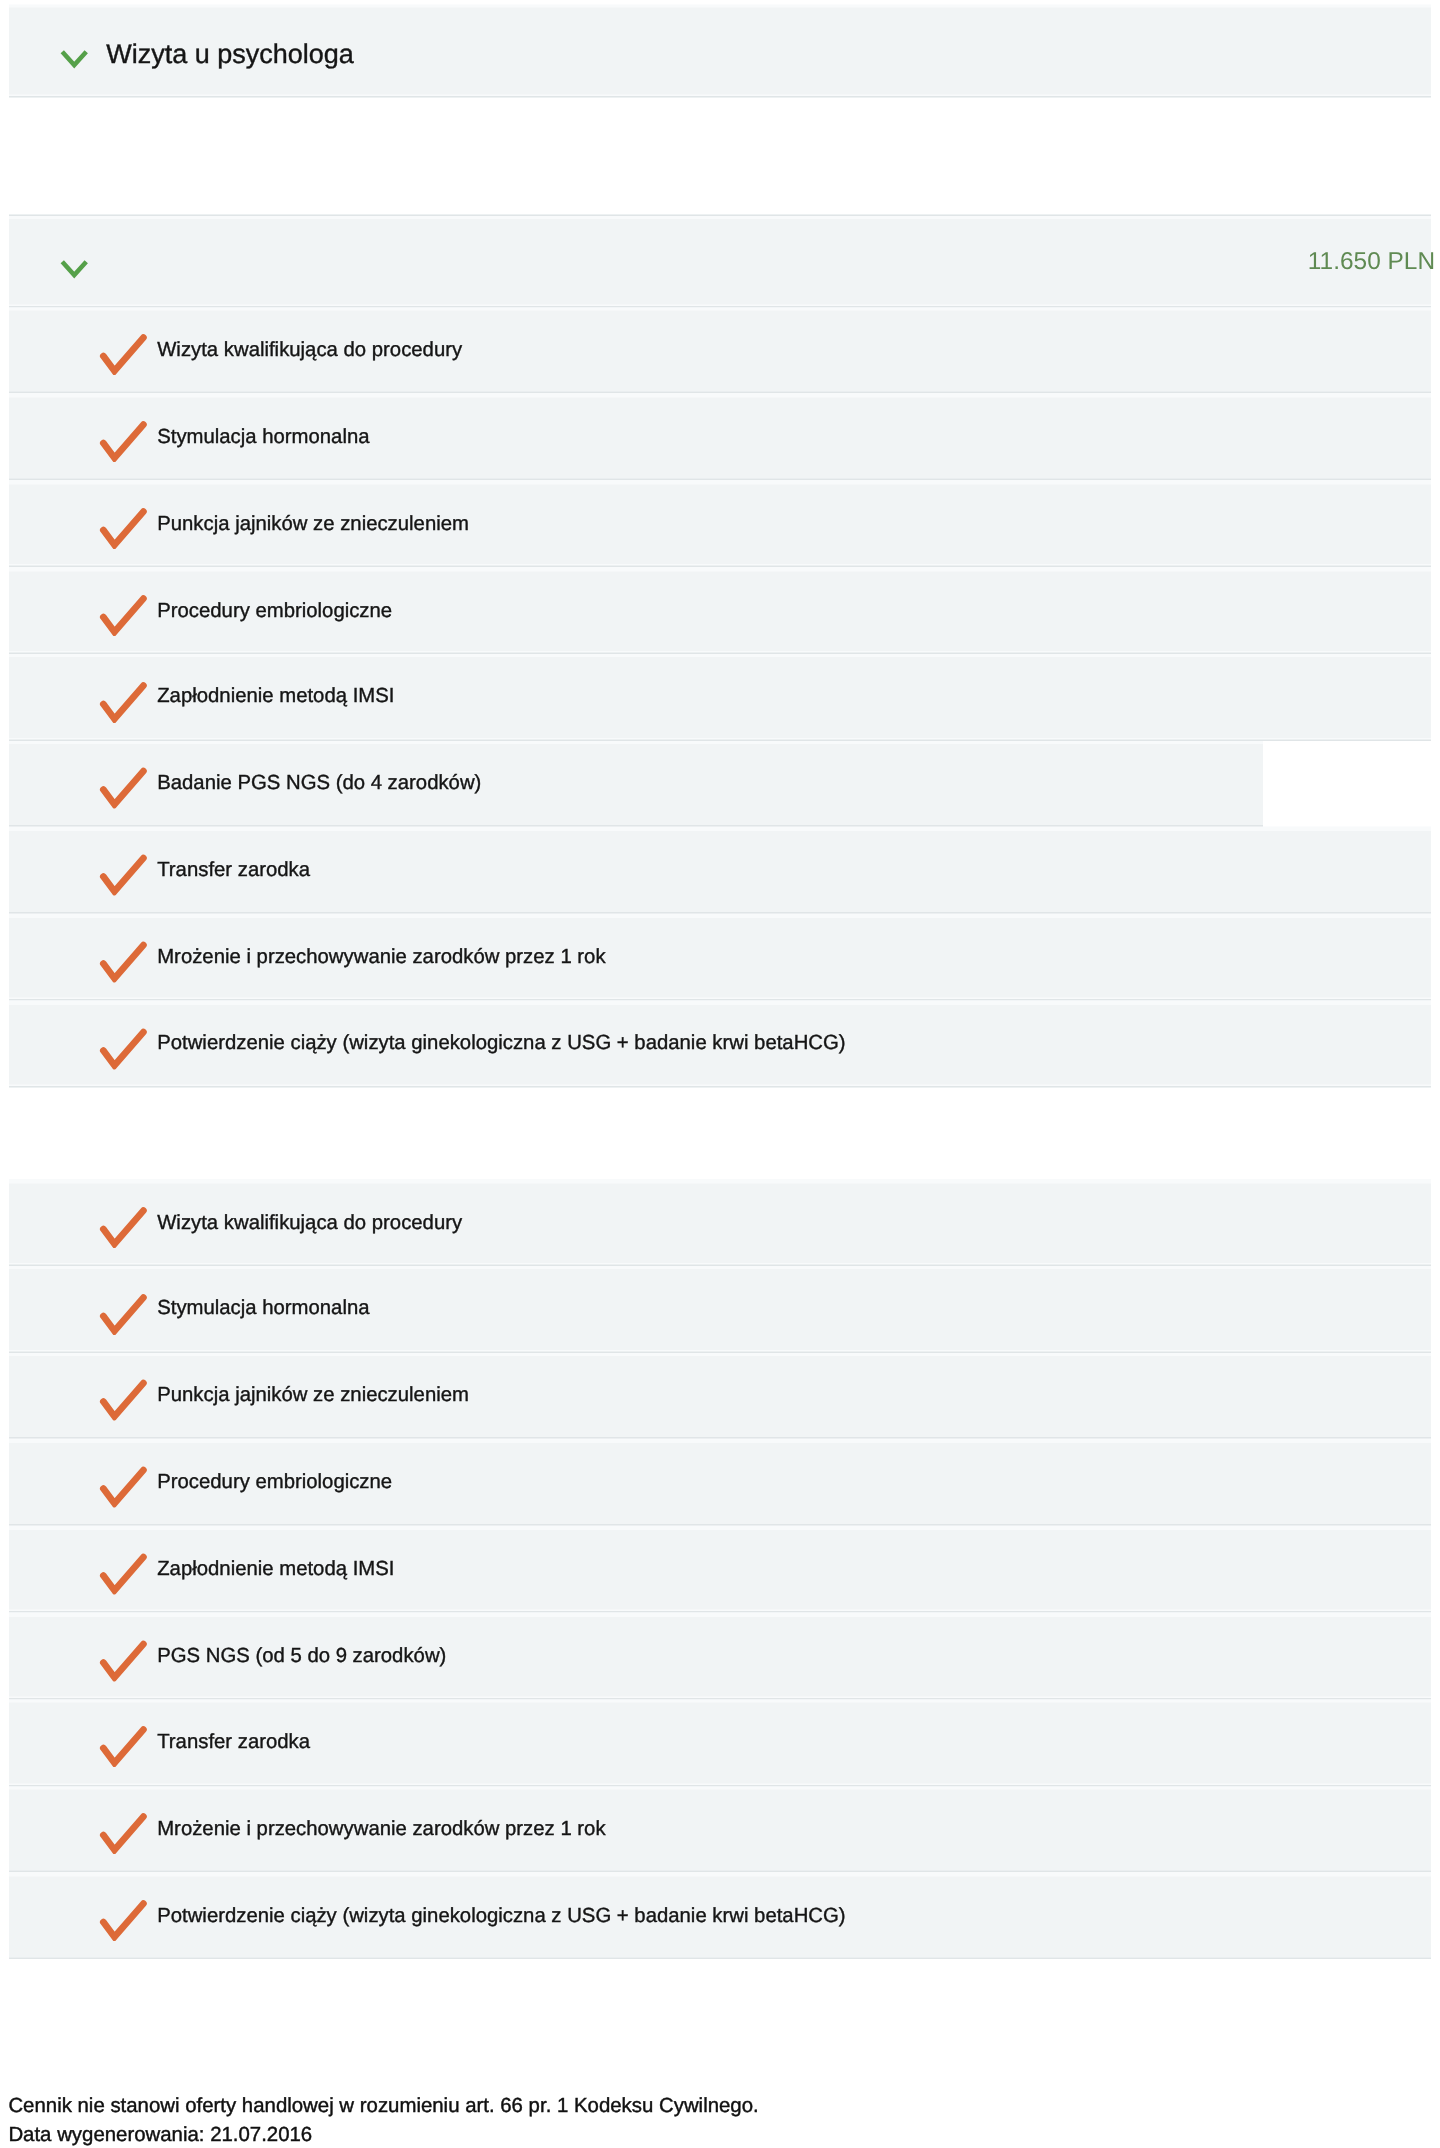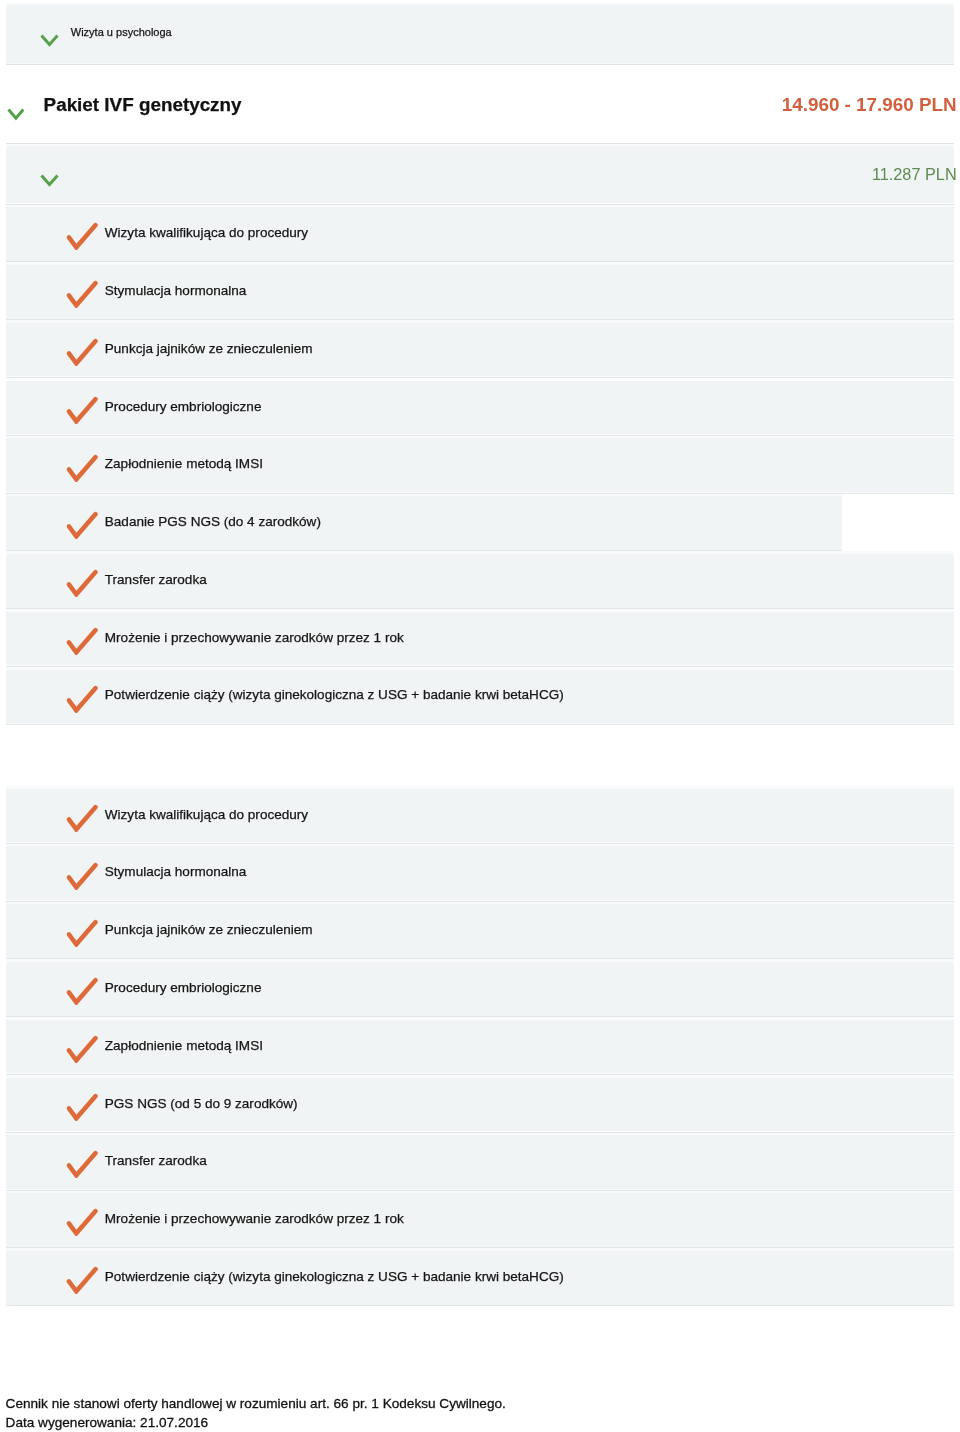--- a/index.html
+++ b/index.html
@@ -16,61 +16,51 @@
   .bandbg{position:absolute;left:0;right:0;background:#f1f4f5;}
   .rowline{position:absolute;left:0;right:0;height:1.4px;background:#e0e5e7;}
   .row.plain{background:#ffffff;}
   .row.shaded{background:#f8fafb;}
 
   .ico{position:absolute;display:block;}
   .lbl{position:absolute;white-space:nowrap;color:#151515;-webkit-text-stroke:0.25px #151515;}
   .prc{position:absolute;white-space:nowrap;text-align:right;}
 
   .lvl1 .lbl{font-size:18.85px;font-weight:bold;color:#111;}
-  .lvl2 .lbl{font-size:11px;font-weight:normal;}
+  .lvl2 .lbl{font-size:18px;font-weight:normal;}
   .lvl3 .lbl{font-size:13.55px;font-weight:normal;}
 
   .footer{position:absolute;left:5.6px;font-size:13.6px;color:#111111;white-space:nowrap;-webkit-text-stroke:0.28px #111111;}
 </style>
 </head>
 <body>
 
 <div id="page">
     <div class="row lvl2 shaded" style="left:6px;top:2.6px;width:948px;height:62.3px;">
       <div class="bandbg" style="top:2.6px;height:58.099999999999994px;"></div>
       <div class="rowline" style="top:61.3px;"></div>
       <span class="ico" style="left:34.3px;top:29.4px;"><svg width="23" height="15.9" viewBox="-2 -2 23 15.9" style="margin:-2px;">
           <filter id="sb190" x="-30%" y="-30%" width="160%" height="160%">
             <feGaussianBlur stdDeviation="0.38"></feGaussianBlur>
           </filter>
           <path filter="url(#sb190)" d="M 1.5 1.5 L 9.5 10.4 L 17.5 1.5" fill="none" stroke="#55a04a" stroke-width="3" stroke-linecap="butt" stroke-linejoin="miter"></path>
         </svg></span>
       <span class="lbl" style="left:64.8px;top:23.5px;">Wizyta u psychologa</span>
     </div>
-    <div class="row lvl1 plain" style="left:6px;top:64.9px;width:948px;height:78.2px;">
-      <span class="ico" style="left:1.0px;top:41.1px;"><svg width="21.8" height="15.7" viewBox="-2 -2 21.8 15.7" style="margin:-2px;">
-          <filter id="sb178" x="-30%" y="-30%" width="160%" height="160%">
-            <feGaussianBlur stdDeviation="0.38"></feGaussianBlur>
-          </filter>
-          <path filter="url(#sb178)" d="M 1.5 1.5 L 8.9 10.2 L 16.3 1.5" fill="none" stroke="#55a04a" stroke-width="3" stroke-linecap="butt" stroke-linejoin="miter"></path>
-        </svg></span>
-      <span class="lbl" style="left:37.6px;top:29.1px;">Pakiet IVF genetyczny</span>
-      <span class="prc" style="right:-2.7px;top:29.1px;color:#d2603f;font-weight:bold;font-size:18.85px;">14.960 - 17.960 PLN</span>
-    </div>
     <div class="row lvl2 shaded" style="left:6px;top:143.1px;width:948px;height:61.6px;">
       <div class="bandbg" style="top:2.6px;height:57.4px;"></div>
       <div class="rowline" style="top:60.6px;"></div>
       <div class="rowline" style="top:-0.6px;"></div>
       <span class="ico" style="left:34.3px;top:28.8px;"><svg width="23" height="15.9" viewBox="-2 -2 23 15.9" style="margin:-2px;">
           <filter id="sb190" x="-30%" y="-30%" width="160%" height="160%">
             <feGaussianBlur stdDeviation="0.38"></feGaussianBlur>
           </filter>
           <path filter="url(#sb190)" d="M 1.5 1.5 L 9.5 10.4 L 17.5 1.5" fill="none" stroke="#55a04a" stroke-width="3" stroke-linecap="butt" stroke-linejoin="miter"></path>
         </svg></span>
-      <span class="prc" style="right:-2.7px;top:21.9px;color:#5f8a52;font-weight:normal;font-size:16.3px;">11.287 PLN</span>
+      <span class="prc" style="right:-2.7px;top:21.9px;color:#5f8a52;font-weight:normal;font-size:16.3px;">11.650 PLN</span>
     </div>
     <div class="row lvl3 shaded" style="left:6px;top:204.7px;width:948px;height:57.78px;">
       <div class="bandbg" style="top:2.6px;height:53.58px;"></div>
       <div class="rowline" style="top:56.78px;"></div>
       <span class="ico" style="left:56.0px;top:13.7px;"><svg width="36" height="32" viewBox="0 0 36 32">
           <filter id="sbT" x="-35%" y="-35%" width="170%" height="170%">
             <feGaussianBlur stdDeviation="0.45"></feGaussianBlur>
           </filter>
           <path filter="url(#sbT)" d="M 6.9 19.4 L 14.3 29.3 L 33.6 7.1" fill="none" stroke="#dd6b39" stroke-width="4.5" stroke-linecap="round" stroke-linejoin="miter"></path>
         </svg></span>

